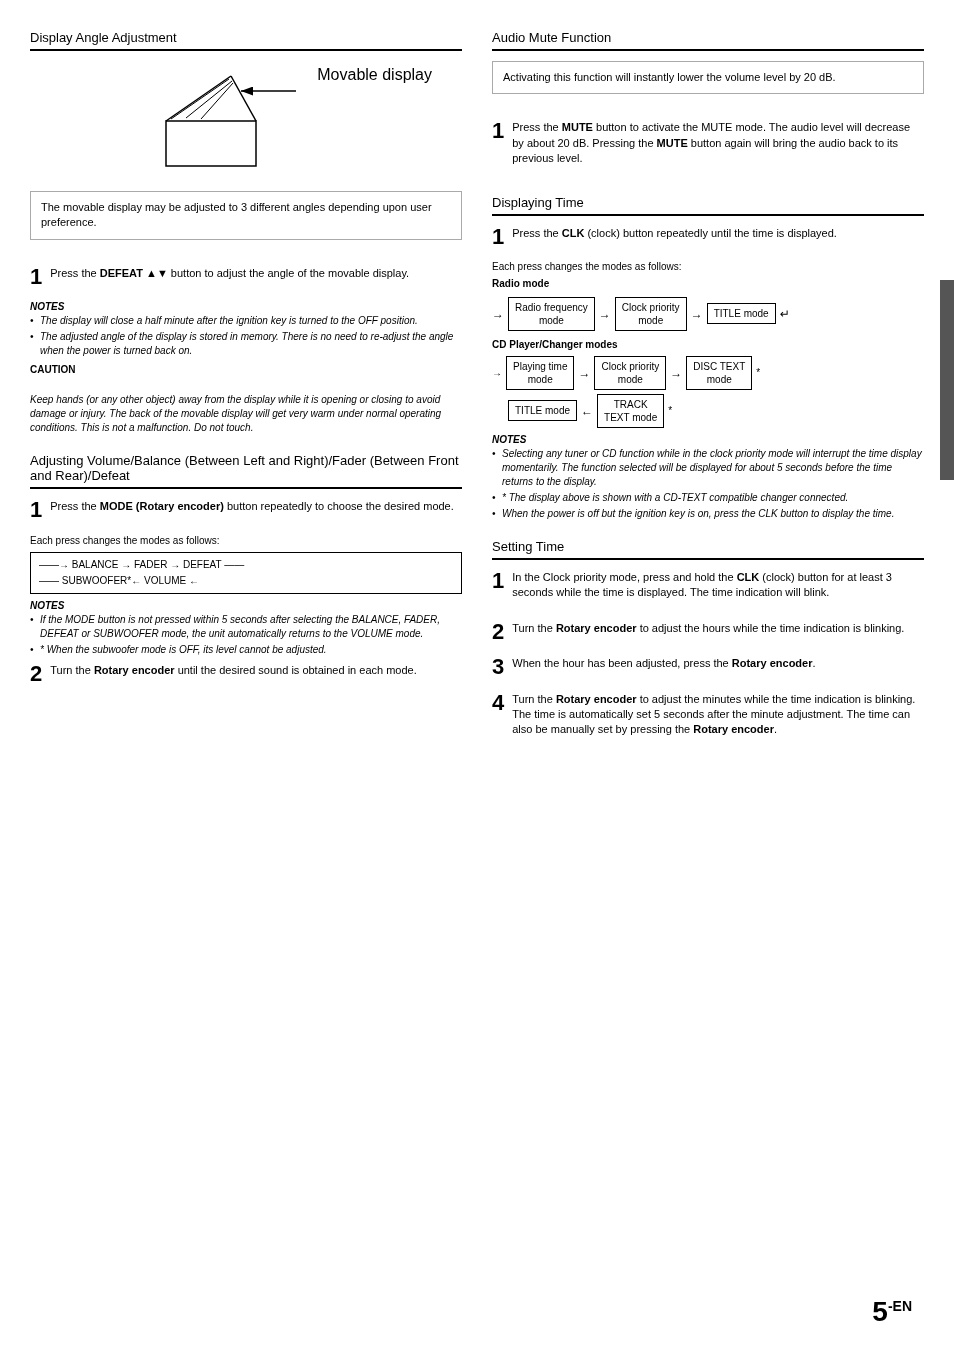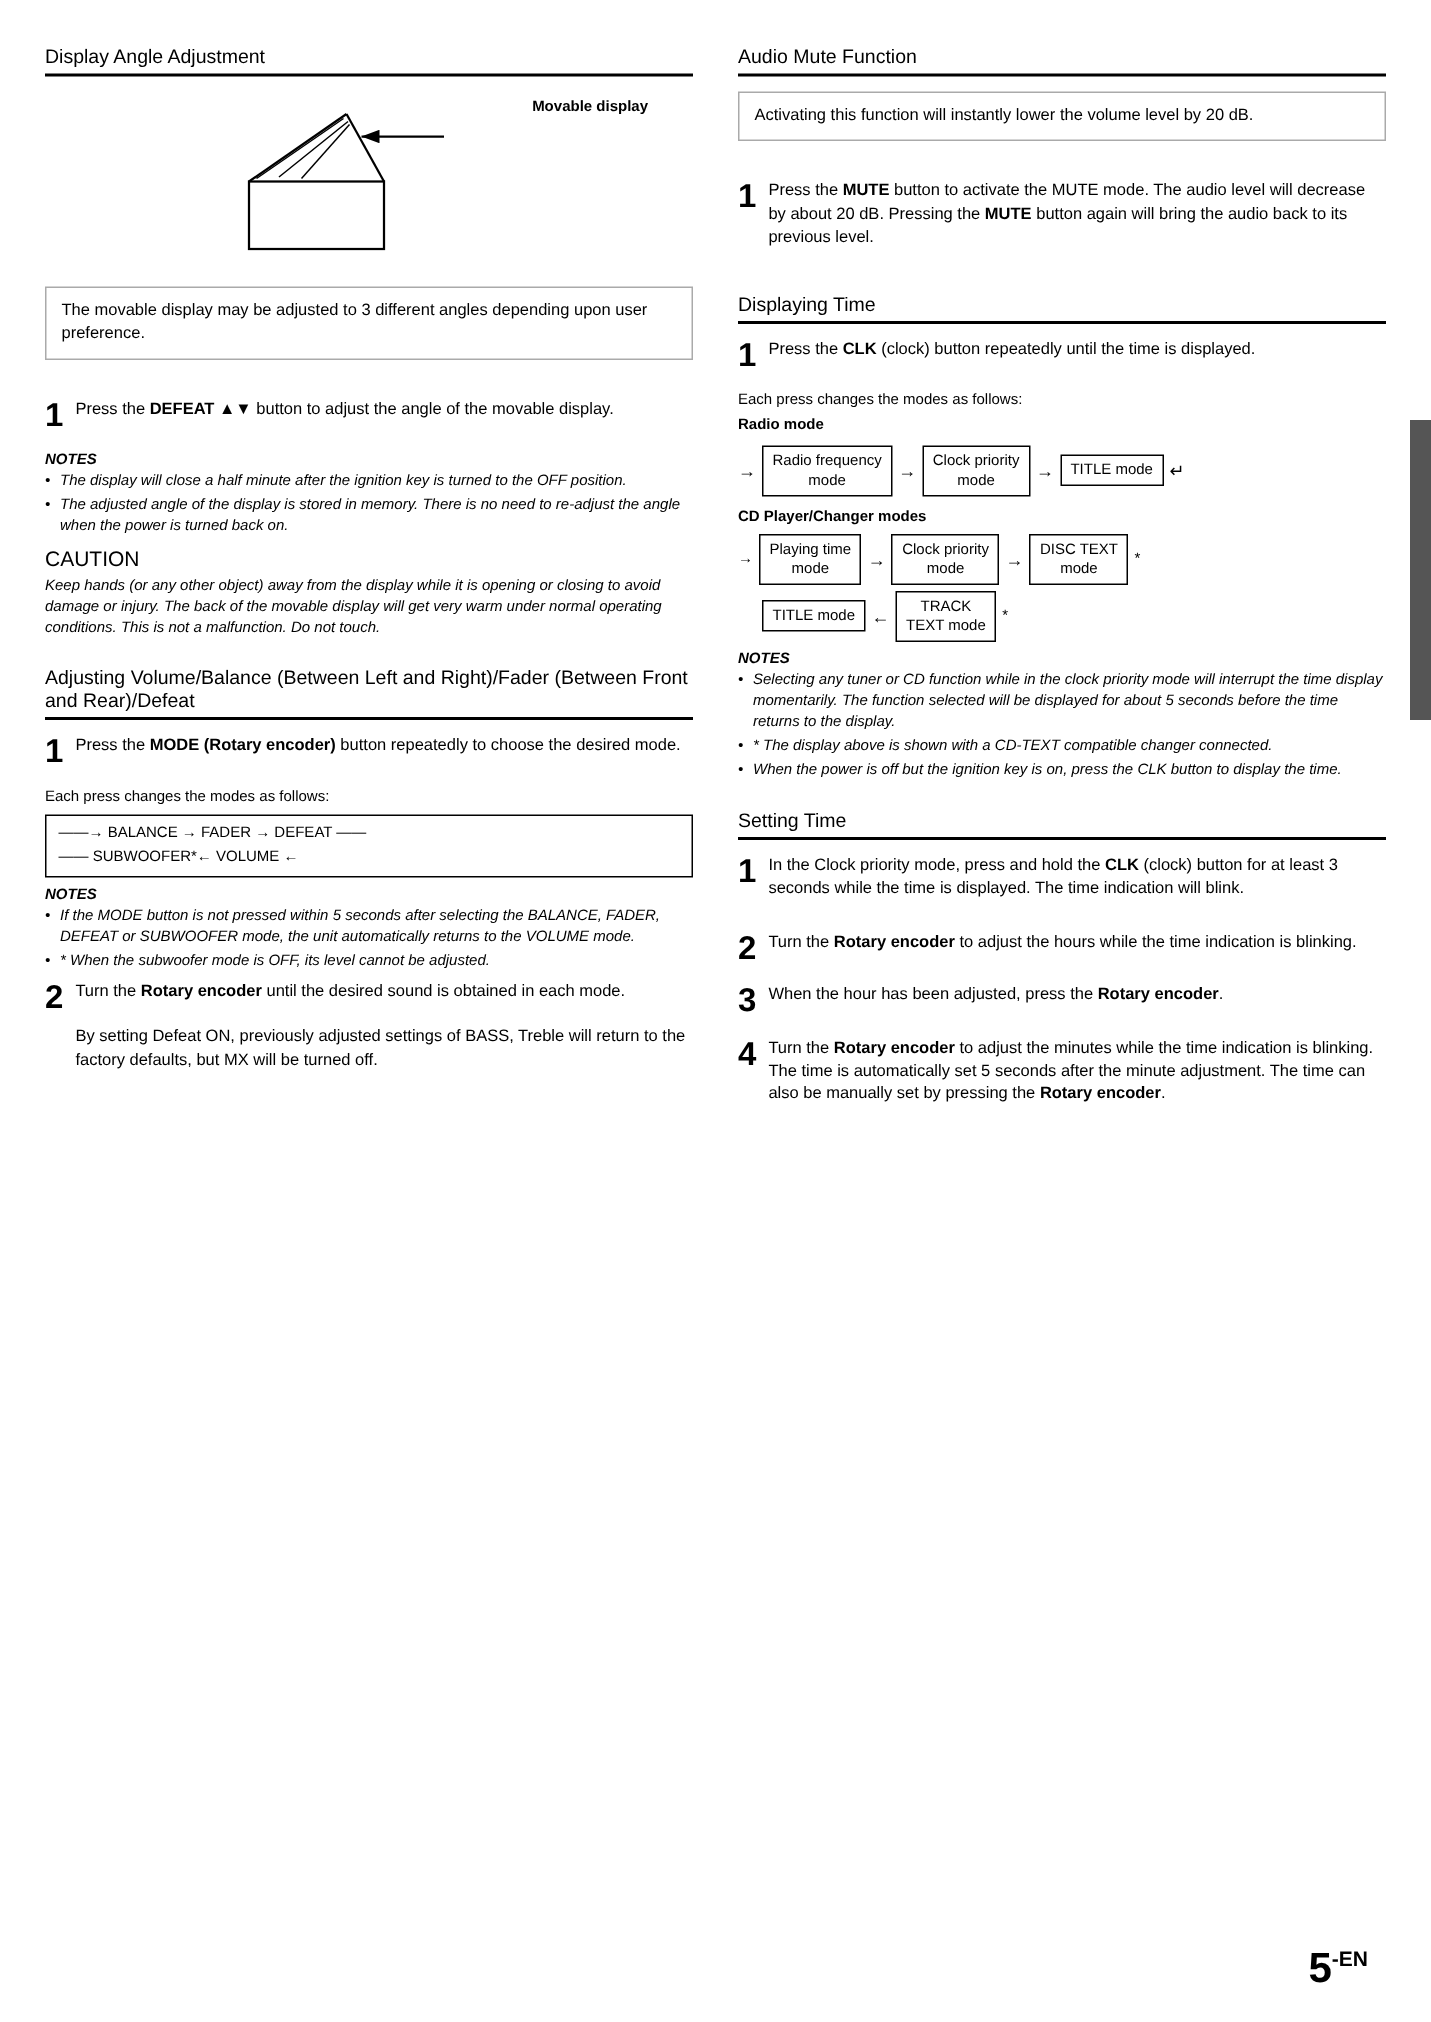--- a/index.html
+++ b/index.html
@@ -68,45 +68,45 @@
       padding-left: 10px;
       position: relative;
       margin-bottom: 2px;
     }
     .notes-list li::before {
       content: "•";
       position: absolute;
       left: 0;
     }
     .caution-label {
-      font-weight: normal;
-      font-size: 14px;
+      font-weight: bold;
+      font-size: 10px;
       margin-top: 6px;
-      margin-bottom: 4px;
+      margin-bottom: 18px;
     }
     .caution-text {
       font-style: italic;
       font-size: 10px;
       line-height: 1.4;
     }
     .info-box {
       border: 1px solid #aaa;
       padding: 8px 10px;
       margin-bottom: 26px;
       font-size: 11px;
       line-height: 1.4;
     }
     .diagram-area {
       text-align: center;
       margin: 10px 0;
       position: relative;
     }
     .movable-display-label {
-      font-size: 10px;
-      font-weight: bold;
+      font-size: 16px;
+      font-weight: normal;
       position: absolute;
       top: 5px;
       right: 30px;
     }
     
     .mode-flow-box {
       border: 1px solid #000;
       padding: 4px 8px;
       margin: 6px 0;
       font-size: 10px;
@@ -259,21 +259,20 @@
       <div class="notes-label">NOTES</div>
       <ul class="notes-list">
         <li>If the MODE button is not pressed within 5 seconds after selecting the BALANCE, FADER, DEFEAT or SUBWOOFER mode, the unit automatically returns to the VOLUME mode.</li>
         <li>*  When the subwoofer mode is OFF, its level cannot be adjusted.</li>
       </ul>
 
       <div class="step-wrapper">
         <span class="step-number">2</span>
         <div class="step-content">
           Turn the <b>Rotary encoder</b> until the desired sound is obtained in each mode.<br><br>
-          <span>By setting Defeat ON, previously adjusted settings of BASS, Treble will return to the factory defaults, but MX will be turned off.</span>
         </div>
       </div>
     </div>
 
   </div>
 
   <div class="right-col">
 
     <div class="section-spacer">
       <h2 class="section-title">Audio Mute Function</h2>

